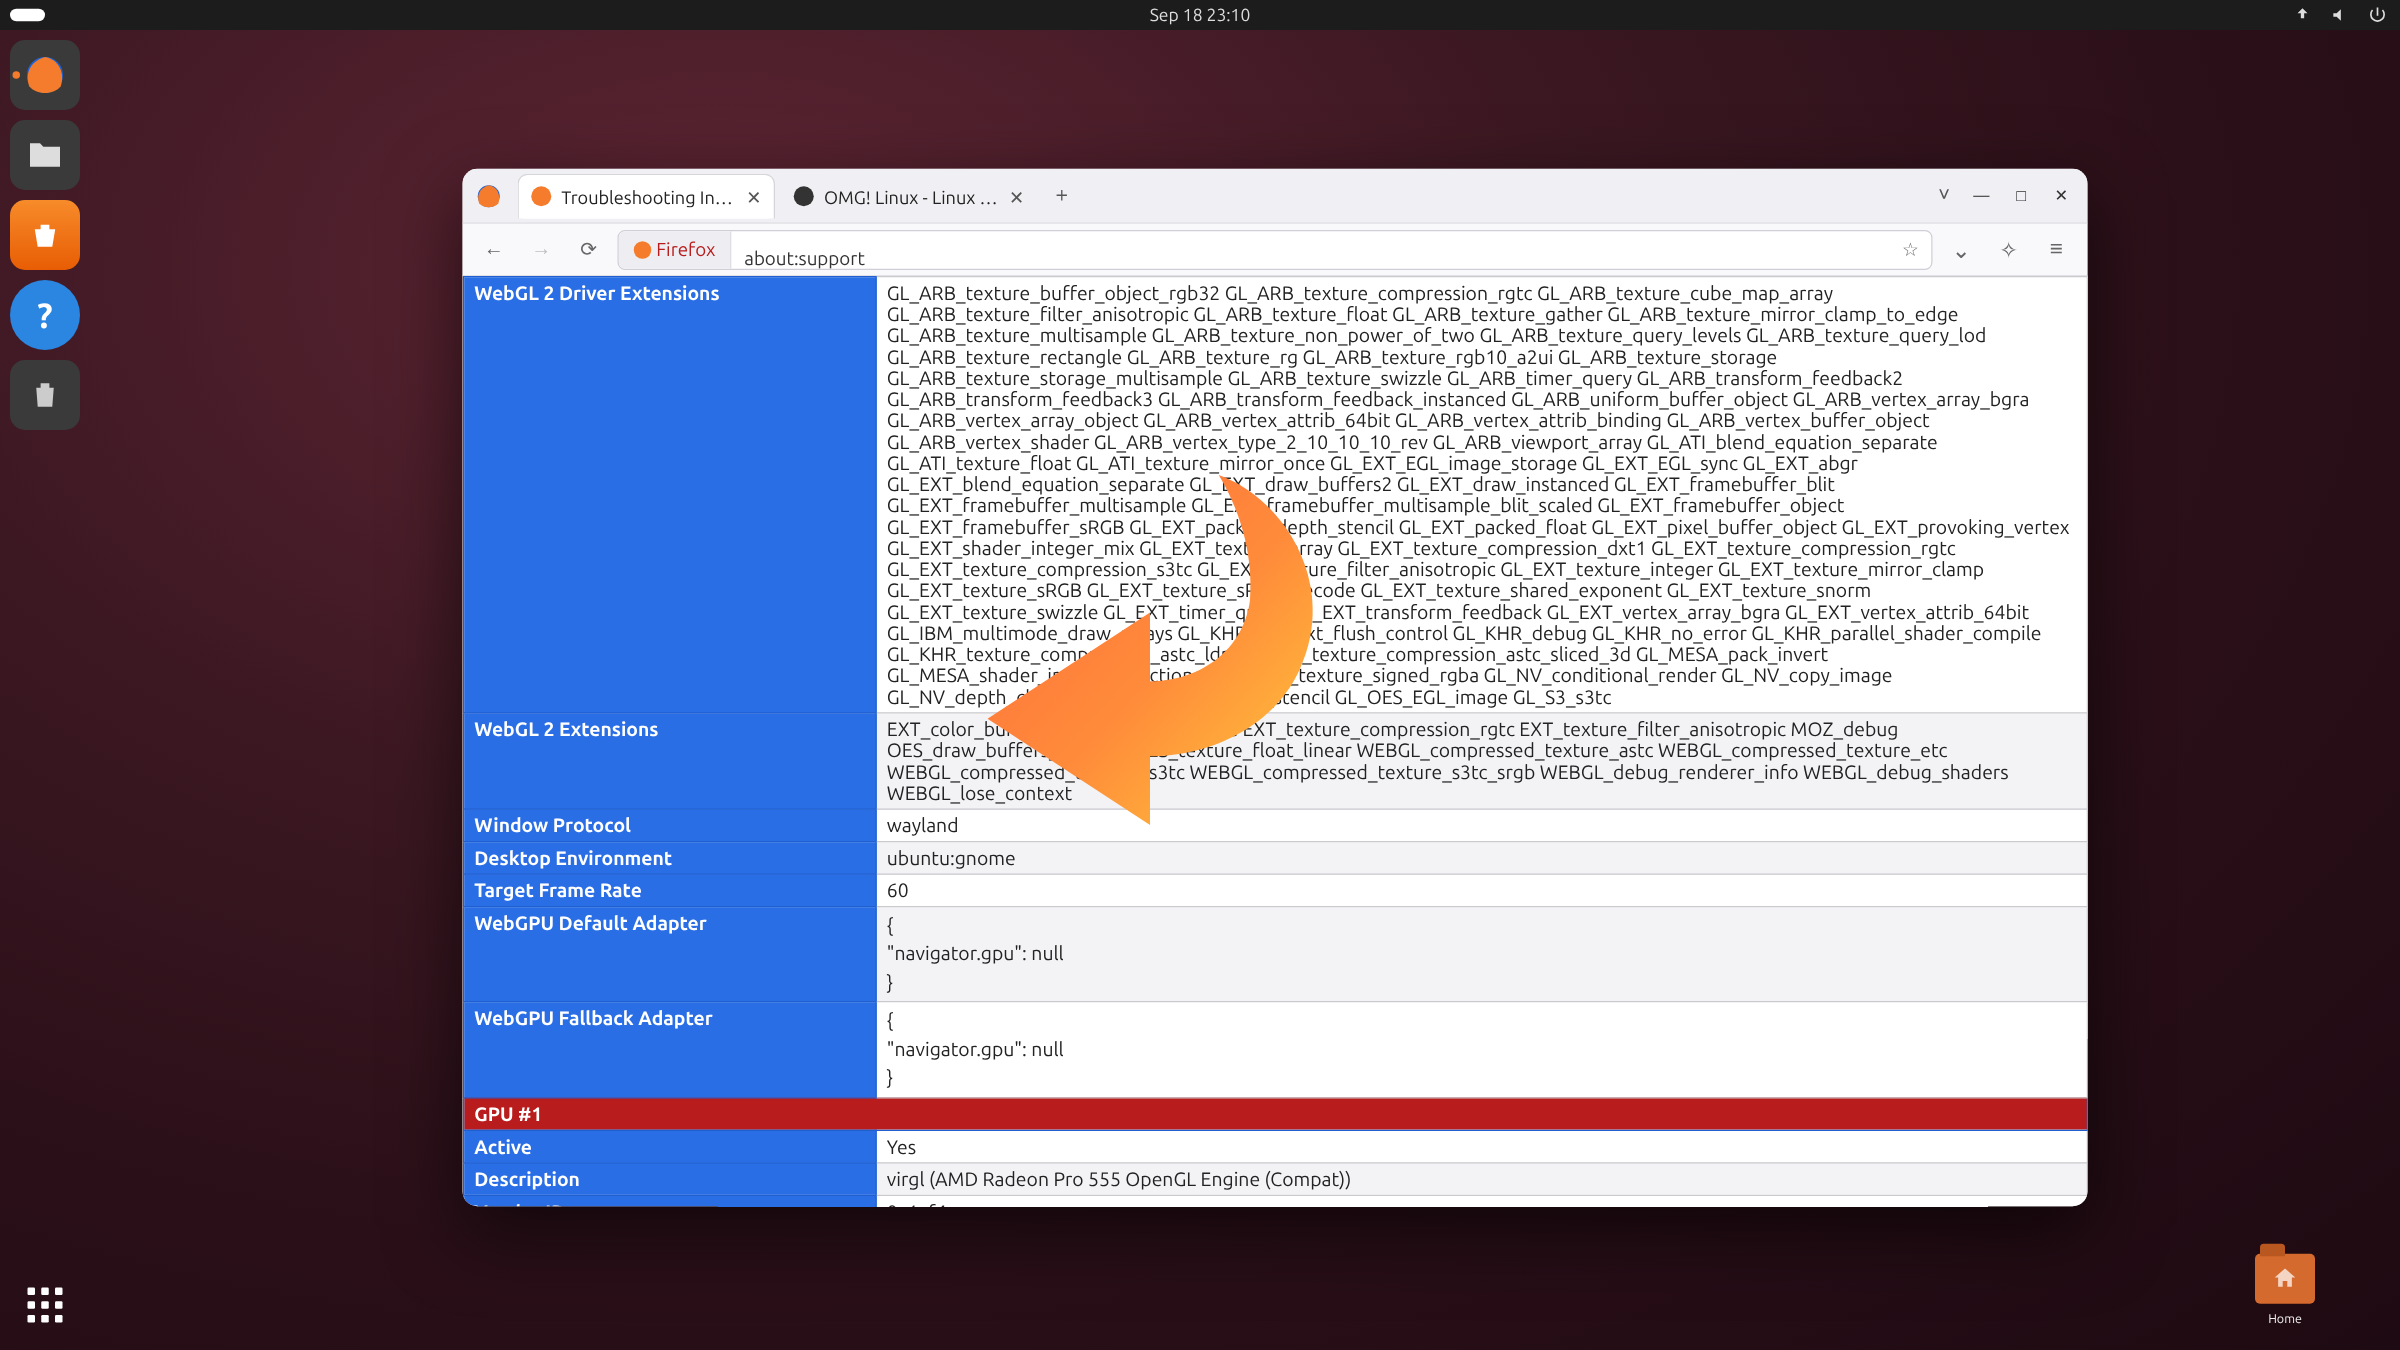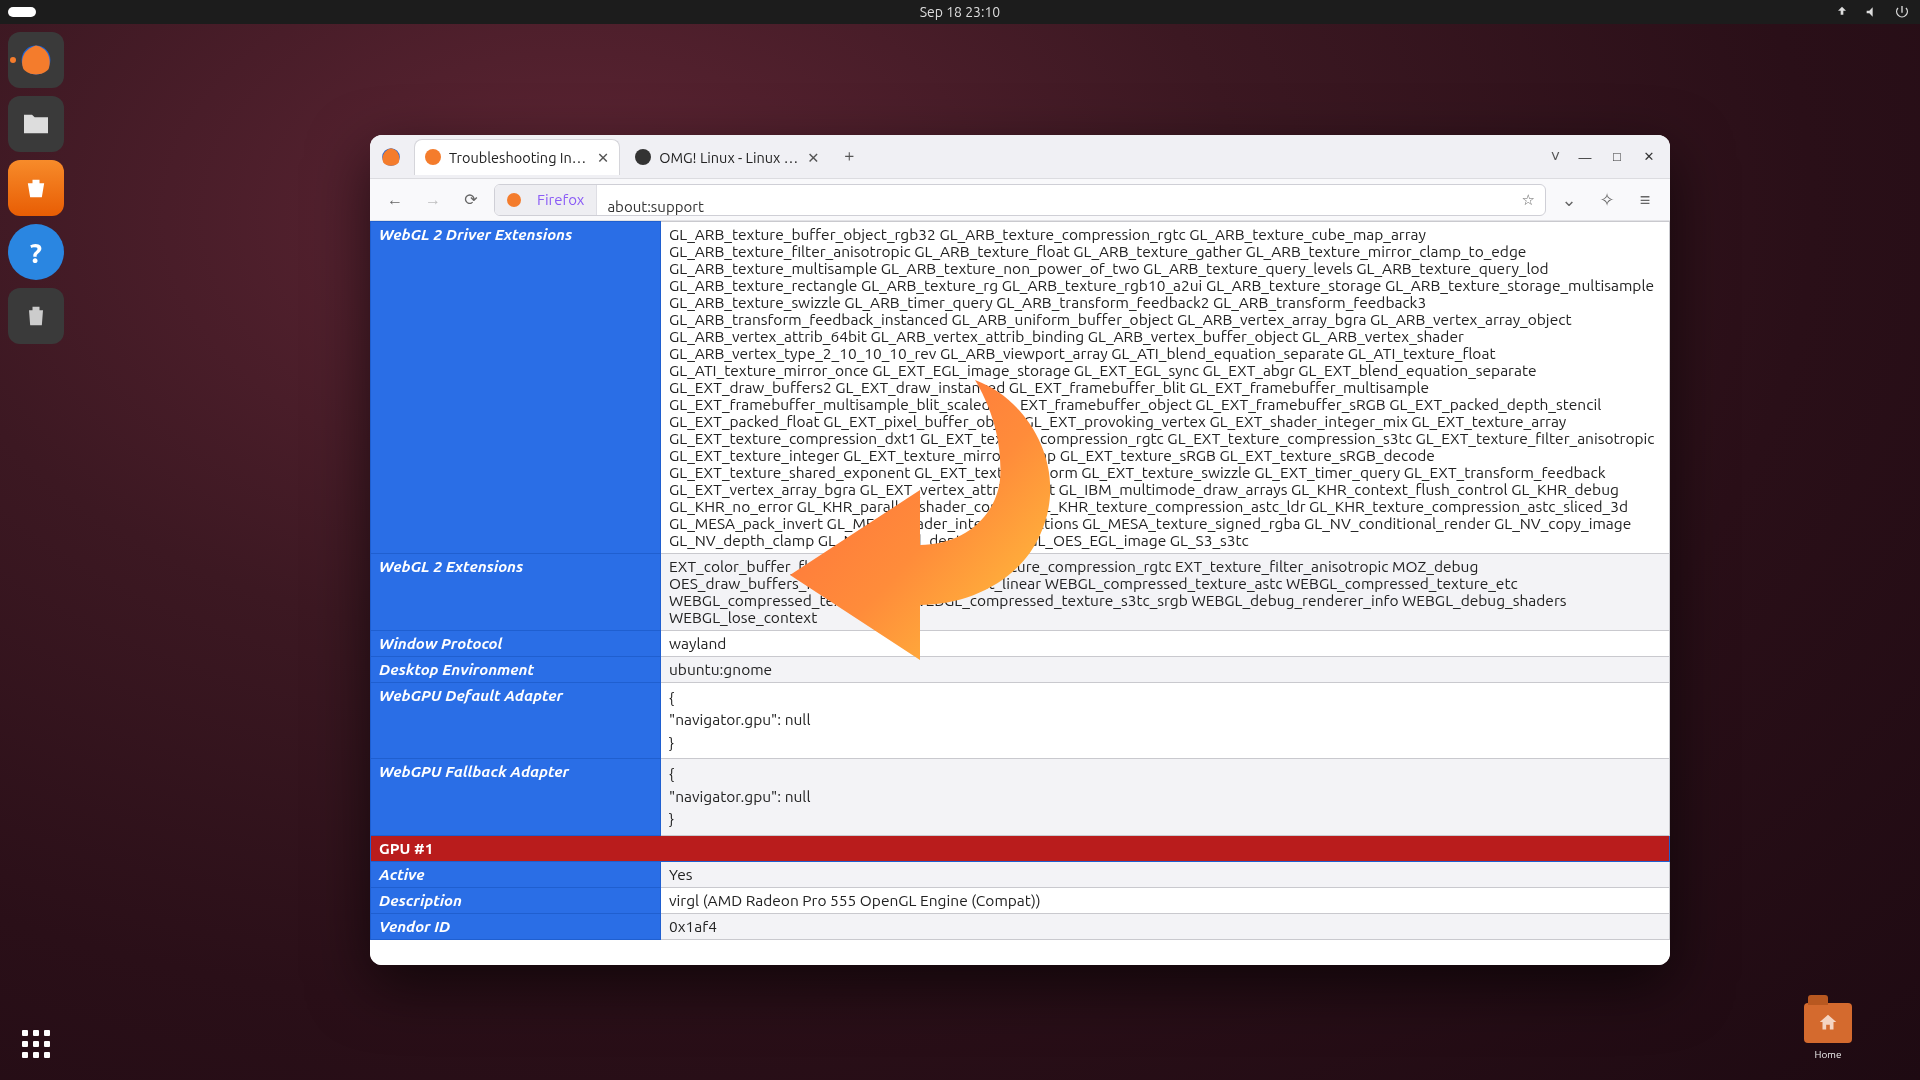--- a/index.html
+++ b/index.html
@@ -106,41 +106,40 @@
   display:flex; align-items:center; padding:0 10px; gap:8px;
 }
 .toolbar .nav { width:30px; height:30px; display:flex; align-items:center; justify-content:center; color:#666; border-radius:6px; }
 .addressbar {
   flex:1; height:32px; background:#fff; border:1px solid #cfcfd6;
   border-radius:6px; display:flex; align-items:center; overflow:hidden;
   font-size:15px;
 }
 .addressbar .badge {
   background:#eeeef2; height:100%; padding:0 12px;
-  display:flex; align-items:center; gap:16px; border-right:1px solid #dedee4; color:#8b5cf6;
+  display:flex; align-items:center; gap:4px; border-right:1px solid #dedee4; color:#b91c1c;
 }
 .addressbar .badge .fav { width:14px; height:14px; border-radius:50%; background:#f47c2c; }
 .addressbar .url { padding:0 10px; color:#333; flex:1;margin-top:14px; }
 .addressbar .star { padding:0 10px; color:#666; }
 .toolbar .right-icons { display:flex; gap:8px; color:#555; }
 .toolbar .right-icons .nav { font-size:18px; }
 
 
 .content {
   flex:1; overflow:auto; background:#fff; font-size:15.5px; color:#222;
 }
 .content table { width:100%; border-collapse:collapse; }
 .content th, .content td {
   padding:4px 8px; border:1px solid #c9c9ce; vertical-align:top;
   text-align:left; font-weight:normal;
 }
 .content .label-cell {
-  width: 290px; background:#2a6ee6; color:#fff; font-weight:bold;
+  width: 330px; background:#2a6ee6; color:#fff; font-weight:bold;
   border-color:#1f5fd0;
-  font-style:italic;
 }
 .content .section-header td {
   background:#b91c1c; color:#fff; font-weight:bold; border-color:#1f5fd0;
 }
 .content .value-cell { background:#fff; }
 .content tr:nth-child(even) .value-cell { background:#f3f3f6; }
 .content .mono { white-space: pre-line; line-height:1.45; }
 
 
 .arrow {
@@ -277,20 +276,24 @@
             <th class="label-cell">WebGL 2 Extensions</th>
             <td class="value-cell">EXT_color_buffer_float EXT_float_blend EXT_texture_compression_rgtc EXT_texture_filter_anisotropic MOZ_debug OES_draw_buffers_indexed OES_texture_float_linear WEBGL_compressed_texture_astc WEBGL_compressed_texture_etc WEBGL_compressed_texture_s3tc WEBGL_compressed_texture_s3tc_srgb WEBGL_debug_renderer_info WEBGL_debug_shaders WEBGL_lose_context</td>
           </tr>
           <tr>
             <th class="label-cell">Window Protocol</th>
             <td class="value-cell">wayland</td>
           </tr>
           <tr>
             <th class="label-cell">Desktop Environment</th>
             <td class="value-cell">ubuntu:gnome</td>
+          </tr>
+          <tr>
+            <th class="label-cell">Target Frame Rate</th>
+            <td class="value-cell">60</td>
           </tr>
           <tr>
             <th class="label-cell">WebGPU Default Adapter</th>
             <td class="value-cell mono">{
   "navigator.gpu": null
 }</td>
           </tr>
           <tr>
             <th class="label-cell">WebGPU Fallback Adapter</th>
             <td class="value-cell mono">{

